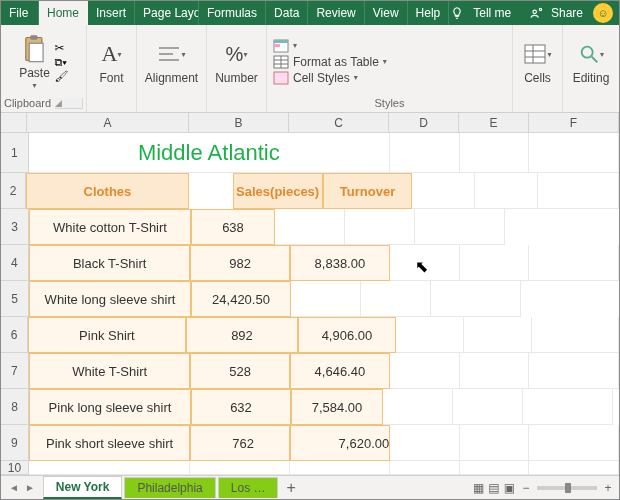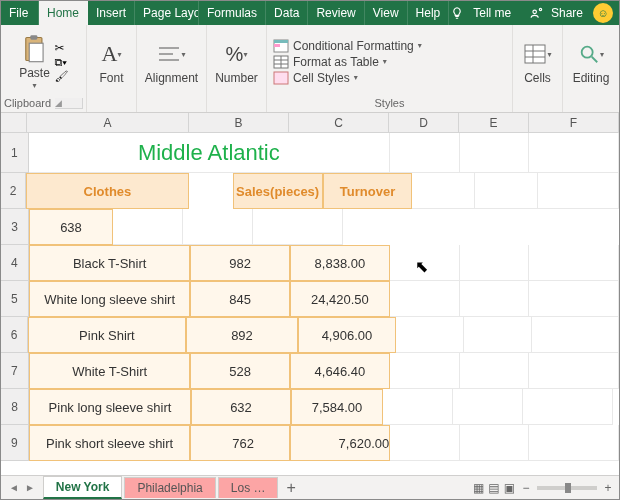--- a/index.html
+++ b/index.html
@@ -37,21 +37,21 @@
   .cell{border-right:1px solid #e8e8e8;border-bottom:1px solid #e8e8e8;display:flex;align-items:center;font-size:13px;color:#333;overflow:hidden;}
   
   .mtitle{font-family:"Segoe UI",Arial;font-size:22px;color:#1eb14b;font-weight:400;justify-content:center;}
   .th{background:#fde9cf;border:1px solid #f1c279 !important;color:#e08b2c;font-weight:bold;justify-content:center;font-size:13px;}
   .td{background:#fff7eb;border:1px solid #f1c279 !important;justify-content:center;}
   .td.left{justify-content:center;}
   
   .sheet-tabs{height:24px;background:#f3f2f1;border-top:1px solid #d0cfce;display:flex;align-items:center;}
   .tabnav{display:flex;gap:6px;padding:0 8px;color:#7d7d7d;}
   .tabnav span{font-size:10px;}
-  .tab{padding:3px 12px;border:1px solid #cfcecc;border-bottom:none;background:#fca5a5;color:#555;margin-right:2px;font-size:12px;}
+  .tab{padding:3px 12px;border:1px solid #cfcecc;border-bottom:none;background:#84cc16;color:#555;margin-right:2px;font-size:12px;}
   .tab.active{background:#fff;color:#217346;font-weight:bold;border-bottom:2px solid #217346;}
   .tab.add{border:none;background:none;font-size:16px;padding:0 6px;color:#666;}
   .zoom{margin-left:auto;display:flex;align-items:center;gap:4px;padding-right:4px;color:#666;}
   .zoom .btn{width:14px;text-align:center;}
   .zoom .track{width:60px;height:4px;background:#cfcecc;position:relative;}
   .zoom .thumb{position:absolute;left:28px;top:-3px;width:6px;height:10px;background:#888;}
   .cursor{position:absolute;left:414px;top:144px;pointer-events:none;font-size:16px;color:#000;}
 </style>
 </head>
 <body>
@@ -149,21 +149,20 @@
     <div class="rgroup-body" style="width:100%">
       <div class="styleslist">
         <div class="stylesrow">
             <span class="stylesicon">
               <svg width="16" height="14">
                 <rect x="1" y="1" width="14" height="12" fill="#fff" stroke="#888"></rect>
                 <rect x="1" y="1" width="14" height="3" fill="#7bb"></rect>
                 <rect x="1" y="5" width="6" height="3" fill="#f9c"></rect>
               </svg>
             </span>
-            <span>Conditional Formatting</span>
             <span class="dropdown-caret">▾</span>
           </div>
         <div class="stylesrow">
             <span class="stylesicon">
               <svg width="16" height="14">
                 <rect x="1" y="1" width="14" height="12" fill="#fff" stroke="#777"></rect>
                 <line x1="1" y1="5" x2="15" y2="5" stroke="#777"></line>
                 <line x1="1" y1="9" x2="15" y2="9" stroke="#777"></line>
                 <line x1="8" y1="1" x2="8" y2="13" stroke="#777"></line>
               </svg>
@@ -244,38 +243,38 @@
         <div class="rowhead">2</div>
         <div class="cell th" style="width: 181px;">Clothes</div>
         <div class="cell th" style="width: 100px; margin-left: 44px;">Sales(pieces)</div>
         <div class="cell th" style="width: 100px;">Turnover</div>
         <div class="cell" style="width: 70px;"></div>
         <div class="cell" style="width: 70px;"></div>
         <div class="cell" style="width: 90px;"></div>
       </div>
       <div class="row">
         <div class="rowhead">3</div>
+        <div class="cell td left" style="width: 162px;">White cotton T-Shirt</div>
         <div class="cell td" style="width: 84px;">638</div>
         <div class="cell" style="width: 70px;"></div>
         <div class="cell" style="width: 70px;"></div>
         <div class="cell" style="width: 90px;"></div>
       </div>
       <div class="row">
         <div class="rowhead">4</div>
         <div class="cell td left" style="width: 162px;">Black T-Shirt</div>
         <div class="cell td" style="width: 100px;">982</div>
         <div class="cell td" style="width: 100px;">8,838.00</div>
         <div class="cell" style="width: 70px;"></div>
         <div class="cell" style="width: 70px;"></div>
         <div class="cell" style="width: 90px;"></div>
       </div>
       <div class="row">
         <div class="rowhead">5</div>
         <div class="cell td left" style="width: 162px;">White long sleeve shirt</div>
-        <div class="cell td" style="width: 100px;">845</div>
         <div class="cell td" style="width: 100px;">24,420.50</div>
         <div class="cell" style="width: 70px;"></div>
         <div class="cell" style="width: 70px;"></div>
         <div class="cell" style="width: 90px;"></div>
       </div>
       <div class="row">
         <div class="rowhead">6</div>
         <div class="cell td left" style="width: 162px;">Pink Shirt</div>
         <div class="cell td" style="width: 116px;">892</div>
         <div class="cell td" style="width: 100px;">4,906.00</div>
@@ -299,20 +298,29 @@
         <div class="cell td" style="width: 92px;">7,584.00</div>
         <div class="cell" style="width: 70px;"></div>
         <div class="cell" style="width: 70px;"></div>
         <div class="cell" style="width: 90px;"></div>
       </div>
       <div class="row">
         <div class="rowhead">9</div>
         <div class="cell td left" style="width: 162px;">Pink short sleeve shirt</div>
         <div class="cell td" style="width: 100px; padding-left: 6px;">762</div>
         <div class="cell td" style="width: 100px; padding-left: 48px;">7,620.00</div>
+        <div class="cell" style="width: 70px;"></div>
+        <div class="cell" style="width: 70px;"></div>
+        <div class="cell" style="width: 90px;"></div>
+      </div>
+      <div class="row" style="height: 14px;">
+        <div class="rowhead">10</div>
+        <div class="cell" style="width: 162px;"></div>
+        <div class="cell" style="width: 100px;"></div>
+        <div class="cell" style="width: 100px;"></div>
         <div class="cell" style="width: 70px;"></div>
         <div class="cell" style="width: 70px;"></div>
         <div class="cell" style="width: 90px;"></div>
       </div>
     </div>
   <div class="cursor">⬉</div>
 </div>
 
 <div class="sheet-tabs">
   <div class="tabnav">

